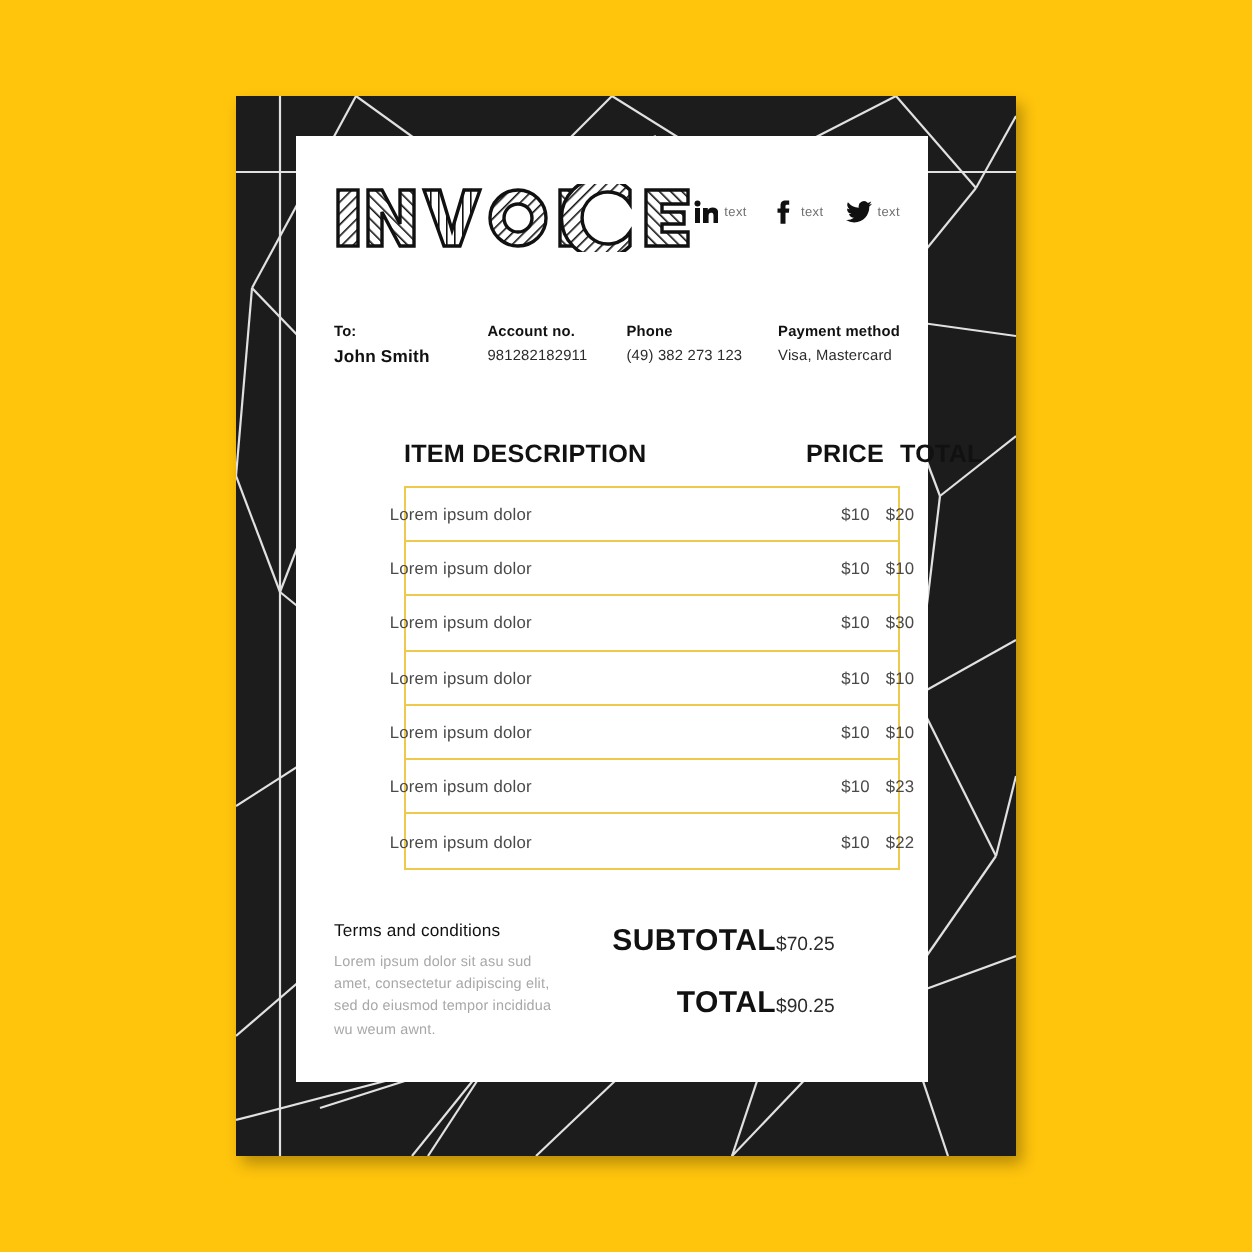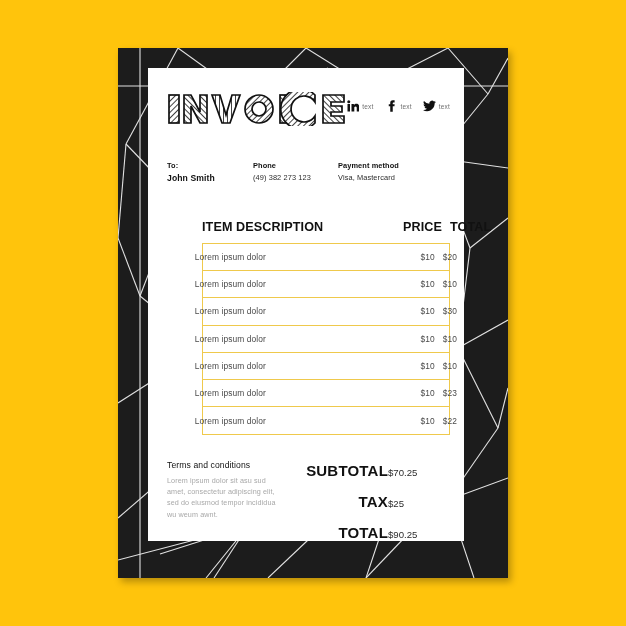--- a/index.html
+++ b/index.html
@@ -340,20 +340,24 @@
         <span class="social-label">text</span>
       </div>
     </div>
   </div>
 
   <div id="meta-row">
     <div class="meta-block to">
       <div class="meta-label">To:</div>
       <div class="meta-value strong">John Smith</div>
     </div>
+    <div class="meta-block account">
+      <div class="meta-label">Account no.</div>
+      <div class="meta-value">981282182911</div>
+    </div>
     <div class="meta-block phone">
       <div class="meta-label">Phone</div>
       <div class="meta-value">(49) 382 273 123</div>
     </div>
     <div class="meta-block payment">
       <div class="meta-label">Payment method</div>
       <div class="meta-value">Visa, Mastercard</div>
     </div>
   </div>
 
@@ -407,23 +411,19 @@
       <div id="terms-title">Terms and conditions</div>
       <div id="terms-body">Lorem ipsum dolor sit asu sud amet, consectetur adipiscing elit, sed do eiusmod tempor incididua  wu weum awnt.</div>
     </div>
 
     <div id="totals-block">
       <div class="total-line">
         <span class="total-label">SUBTOTAL</span>
         <span class="total-value">$70.25</span>
       </div>
       <div class="total-line">
-        <span class="total-label">TAX</span>
-        <span class="total-value">$25</span>
-      </div>
-      <div class="total-line">
         <span class="total-label">TOTAL</span>
         <span class="total-value">$90.25</span>
       </div>
     </div>
   </div>
 
 </div>
 
 </body></html>

